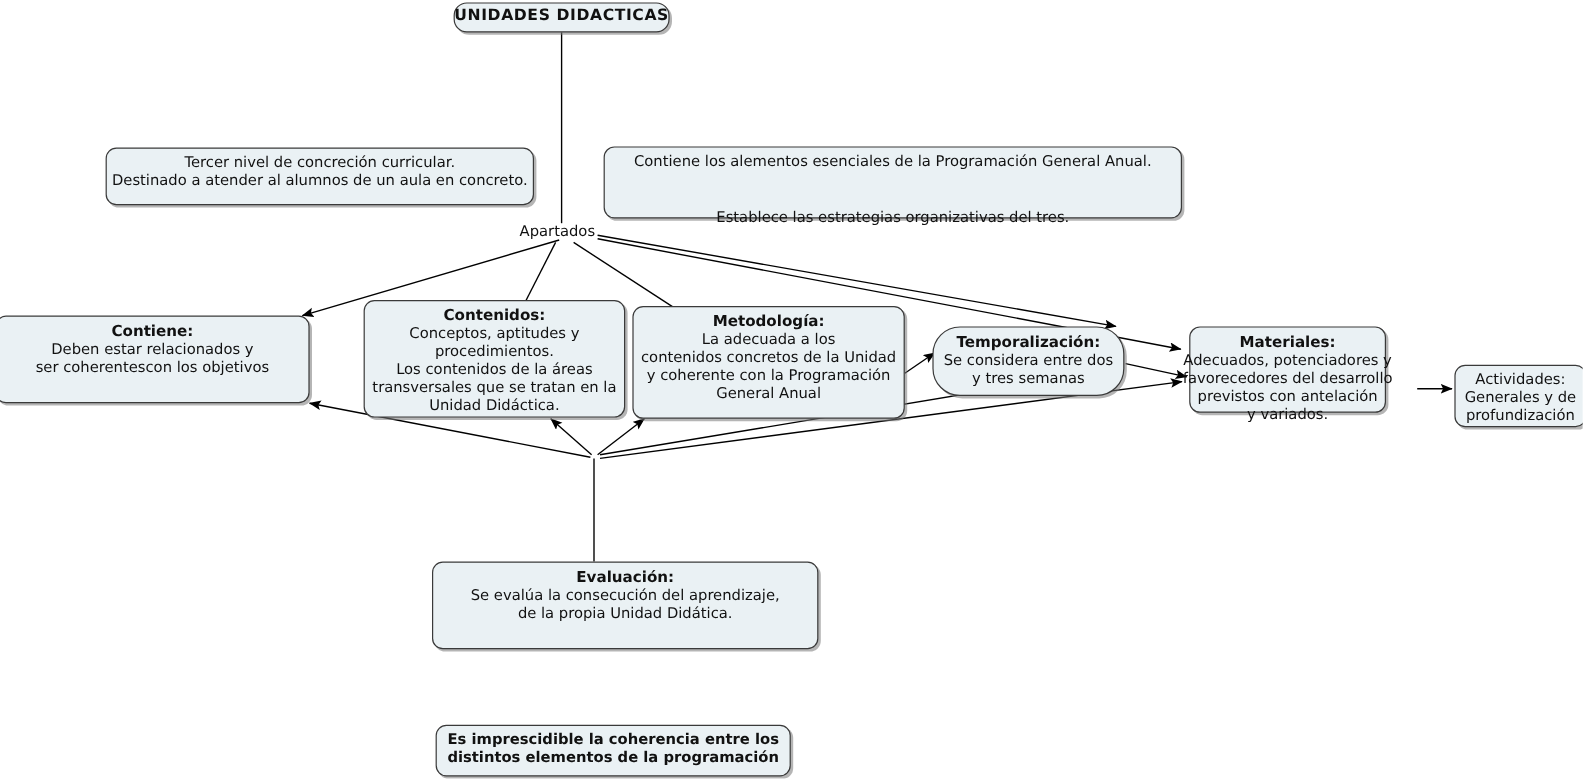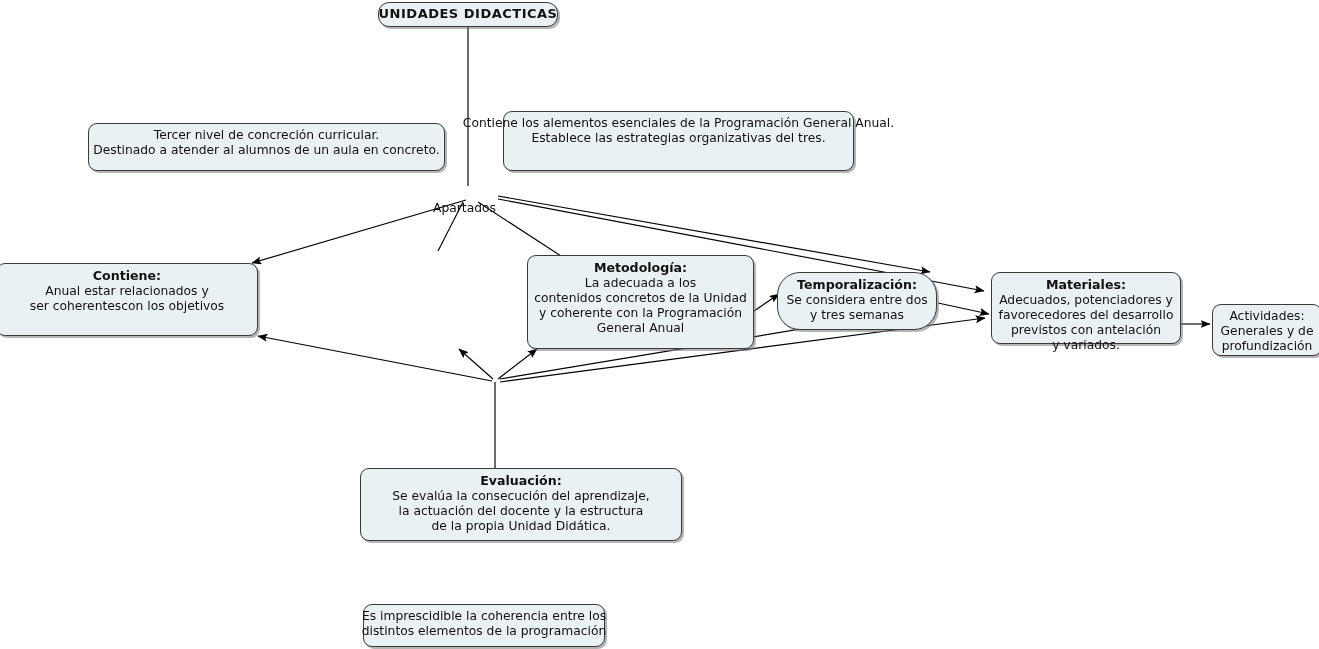--- a/index.html
+++ b/index.html
@@ -57,21 +57,20 @@
     padding: 3px 10px;
   }
   .hub-label {
     position: absolute;
     font-size: 12.3px;
     line-height: 14px;
     color: #111111;
     white-space: nowrap;
     z-index: 3;
     background: transparent;
-    margin-top: 15px;
   }
 </style>
 </head>
 <body>
 
 <div id="canvas">
 
   <svg id="edges" viewBox="0 0 1319 649" xmlns="http://www.w3.org/2000/svg">
     <defs>
       <marker id="ah" markerWidth="11" markerHeight="11" refX="9.4" refY="4" orient="auto" markerUnits="userSpaceOnUse">
@@ -112,65 +111,72 @@
     <div class="ln">UNIDADES DIDACTICAS</div>
   </div>
 
   <div class="hub-label" style="left:433px; top:186px;">Apartados</div>
 
   <div class="node" style="left:88px; top:123px; width:357px; height:48px;">
     <div class="ln">Tercer nivel de concreción curricular.</div>
     <div class="ln">Destinado a atender al alumnos de un aula en concreto.</div>
   </div>
 
-  <div class="node" style="left:503px; top:111px; width:351px; height:60px;">
+  <div class="node" style="left:503px; top:122px; width:482px; height:60px;gap:32px;">
     <div class="ln">Contiene los alementos esenciales de la Programación General Anual.</div>
     <div class="ln">Establece las estrategias organizativas del tres.</div>
   </div>
 
   <div class="node" style="left:-4px; top:263px; width:262px; height:73px;">
     <div class="ln ttl">Contiene:</div>
-    <div class="ln">Anual estar relacionados y</div>
+    <div class="ln">Deben estar relacionados y</div>
     <div class="ln">ser coherentescon los objetivos</div>
   </div>
 
+  <div class="node" style="left:303px; top:250px; width:218px; height:98px;">
+    <div class="ln ttl">Contenidos:</div>
+    <div class="ln">Conceptos, aptitudes y</div>
+    <div class="ln">procedimientos.</div>
+    <div class="ln">Los contenidos de la áreas</div>
+    <div class="ln">transversales que se tratan en la</div>
+    <div class="ln">Unidad Didáctica.</div>
+  </div>
 
   <div class="node" style="left:527px; top:255px; width:227px; height:94px;">
     <div class="ln ttl">Metodología:</div>
     <div class="ln">La adecuada a los</div>
     <div class="ln">contenidos concretos de la Unidad</div>
     <div class="ln">y coherente con la Programación</div>
     <div class="ln">General Anual</div>
   </div>
 
   <div class="node" style="left:777px; top:272px; width:160px; height:58px;border-radius:23px;">
     <div class="ln ttl">Temporalización:</div>
     <div class="ln">Se considera entre dos</div>
     <div class="ln">y tres semanas</div>
   </div>
 
-  <div class="node" style="left:991px; top:272px; width:190px; height:72px;">
+  <div class="node" style="left:991px; top:272px; width:164px; height:72px;">
     <div class="ln ttl">Materiales:</div>
     <div class="ln">Adecuados, potenciadores y</div>
     <div class="ln">favorecedores del desarrollo</div>
     <div class="ln">previstos con antelación</div>
     <div class="ln">y variados.</div>
   </div>
 
   <div class="node" style="left:1212px; top:304px; width:110px; height:52px;">
     <div class="ln">Actividades:</div>
     <div class="ln">Generales y de</div>
     <div class="ln">profundización</div>
   </div>
 
   <div class="node" style="left:360px; top:468px; width:322px; height:73px;">
     <div class="ln ttl">Evaluación:</div>
     <div class="ln">Se evalúa la consecución del aprendizaje,</div>
-    <div class="ln">la actuación del docente y la estructura</div>
     <div class="ln">de la propia Unidad Didática.</div>
   </div>
 
-  <div class="node" style="left:363px; top:604px; width:242px; height:43px;">
+  <div class="node" style="left:363px; top:604px; width:296px; height:43px;font-weight:bold;">
     <div class="ln">Es imprescidible la coherencia entre los</div>
     <div class="ln">distintos elementos de la programación</div>
   </div>
 
 </div>
 
 </body></html>

